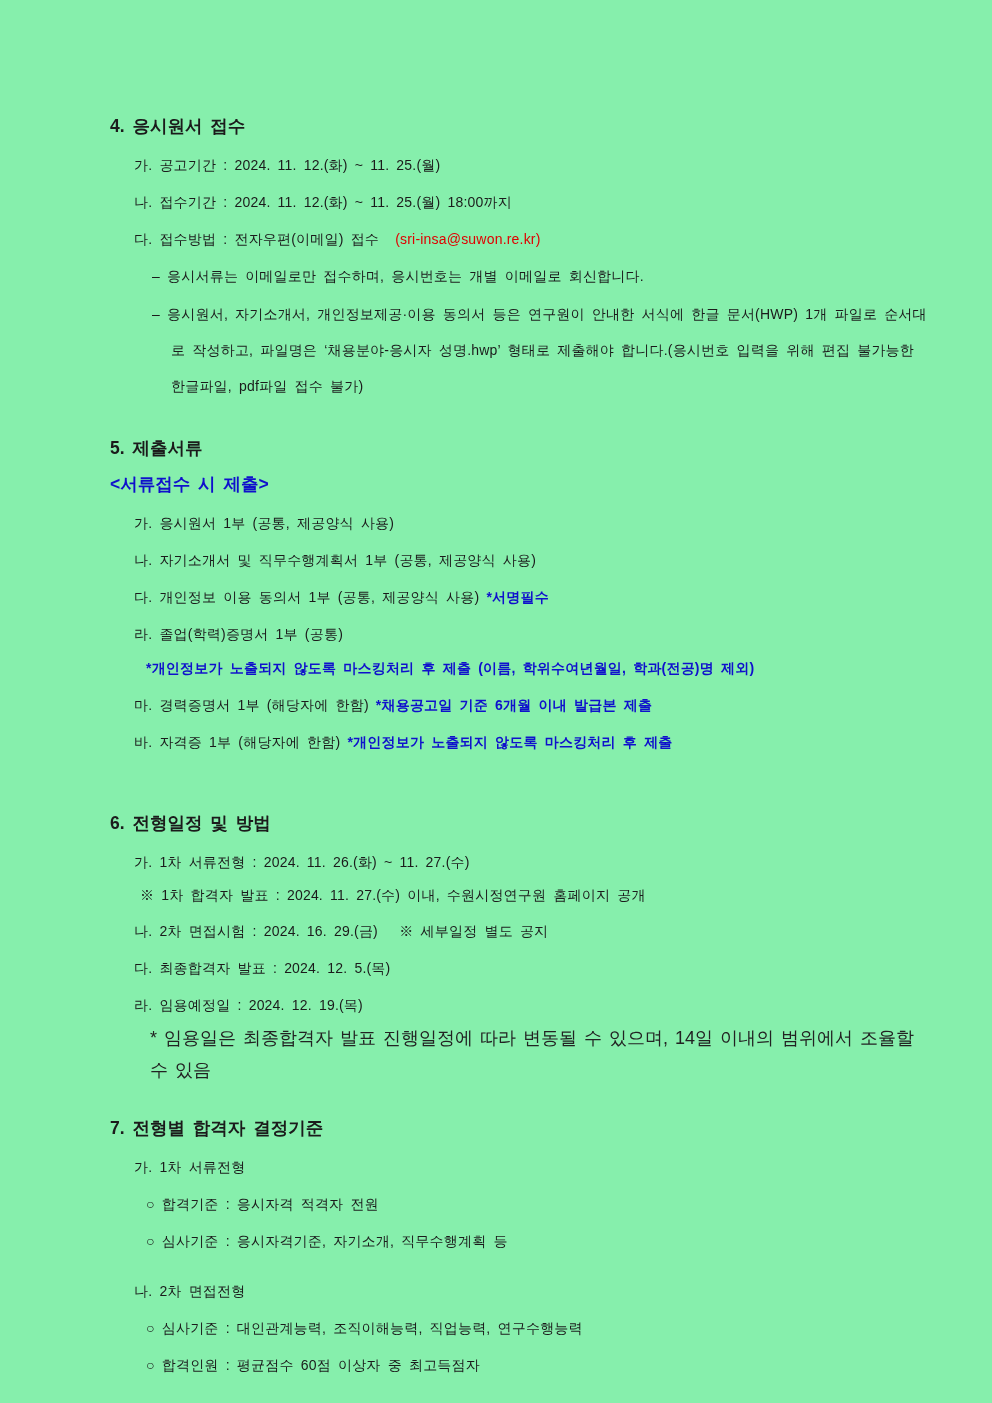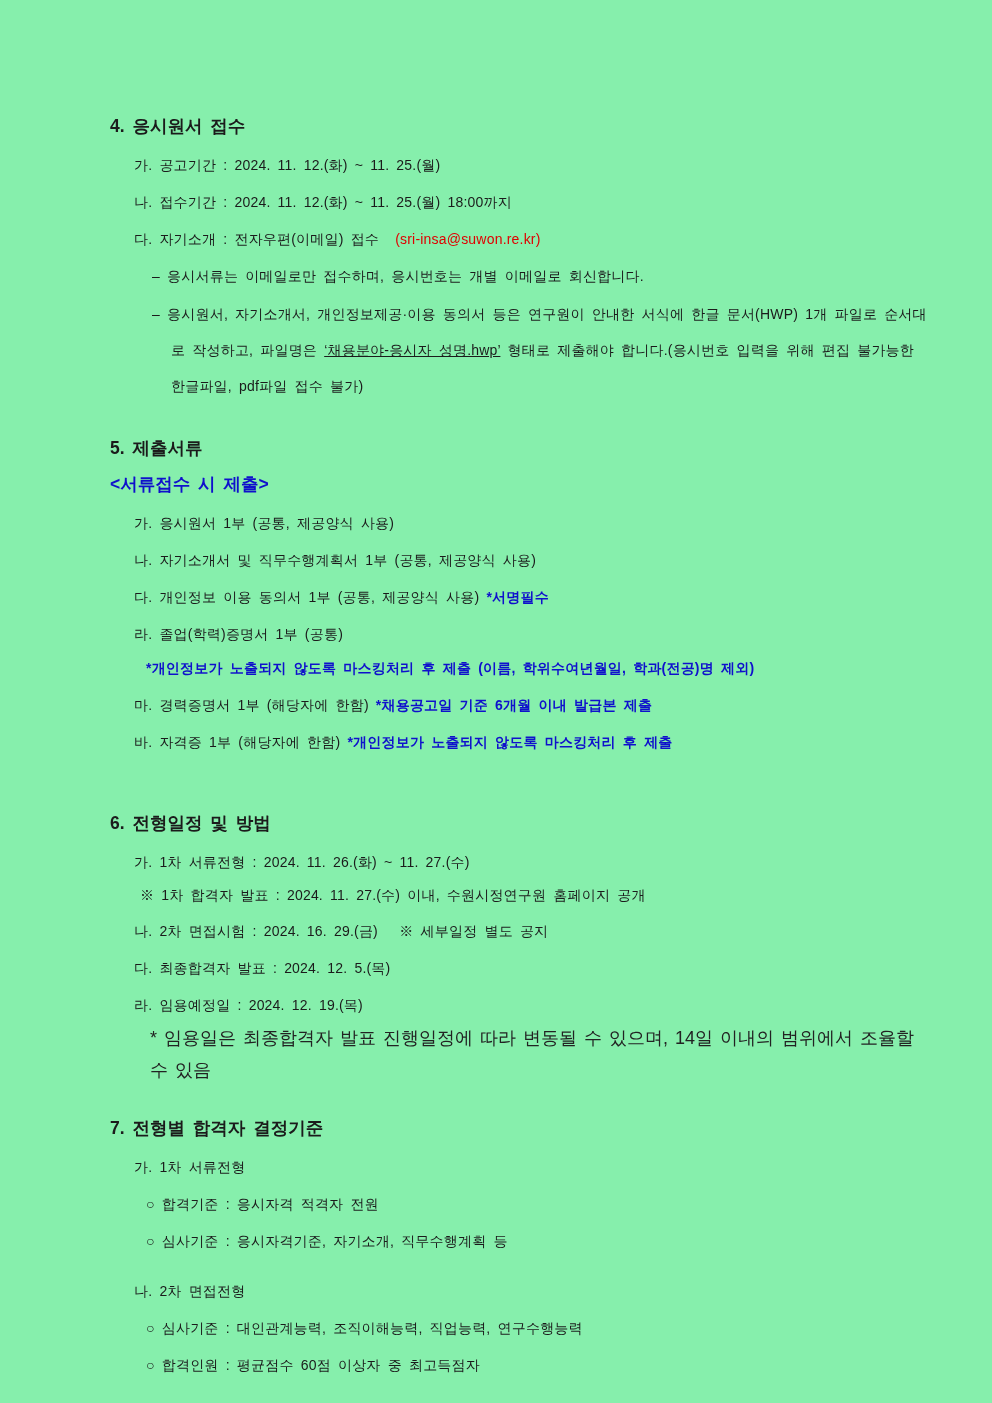--- a/index.html
+++ b/index.html
@@ -36,21 +36,21 @@
     padding-left: 61px;
     text-indent: -19px;
     line-height: 36px;
   }
   .indent-note { padding-left: 36px; }
   .indent-ref { padding-left: 30px; line-height: 32px; }
   .indent-circle { padding-left: 36px; }
   .bold { font-weight: 400; }
   .blue { color: #0f10cc; font-weight: 700; }
   .red { color: #e00000; margin-left: 9px; }
-  .underline { text-decoration: underline; }
+  .underline { }
   .small-note {
     font-size: 18px;
     line-height: 32px;
     padding-left: 40px;
     white-space: pre-wrap;
     word-spacing: 2px;
     color: #222222;
   }
   .gap-sec5 { margin-top: 26px; }
   .gap-sec6 { margin-top: 46px; }
@@ -61,21 +61,21 @@
 </head>
 <body>
 
 <div class="page">
   <div class="content">
 
     <section>
       <div class="sec-title">4. 응시원서 접수</div>
       <div class="line indent-1 gap-sub">가. 공고기간 : 2024. 11. 12.(화) ~ 11. 25.(월)</div>
       <div class="line indent-1 gap-item">나. 접수기간 : 2024. 11. 12.(화) ~ 11. 25.(월) 18:00까지</div>
-      <div class="line indent-1 gap-item"><span>다. 자기소개 : </span><span class="bold">전자우편(이메일) 접수 </span><span class="red">(sri-insa@suwon.re.kr)</span></div>
+      <div class="line indent-1 gap-item"><span>다. 접수방법 : </span><span class="bold">전자우편(이메일) 접수 </span><span class="red">(sri-insa@suwon.re.kr)</span></div>
       <div class="line indent-dash gap-item">– 응시서류는 이메일로만 접수하며, 응시번호는 개별 이메일로 회신합니다.</div>
       <div class="line indent-dash-wrap gap-item"><span>– 응시원서, 자기소개서, 개인정보제공·이용 동의서 등은 연구원이 안내한 서식에 </span><span class="bold">한글 문서(HWP) 1개</span><span> 파일로 순서대로 작성하고, 파일명은 </span><span class="underline">‘채용분야-응시자 성명.hwp’</span><span> 형태로 제출해야 합니다.(응시번호 입력을 위해 편집 불가능한 한글파일, pdf파일 접수 불가)</span></div>
     </section>
 
     <section class="gap-sec5">
       <div class="sec-title">5. 제출서류</div>
       <div class="sec-title blue">&lt;서류접수 시 제출&gt;</div>
       <div class="line indent-1 gap-sub">가. 응시원서 1부 (공통, 제공양식 사용)</div>
       <div class="line indent-1 gap-item">나. 자기소개서 및 직무수행계획서 1부 (공통, 제공양식 사용)</div>
       <div class="line indent-1 gap-item"><span>다. 개인정보 이용 동의서 1부 (공통, 제공양식 사용) </span><span class="blue">*서명필수</span></div>

